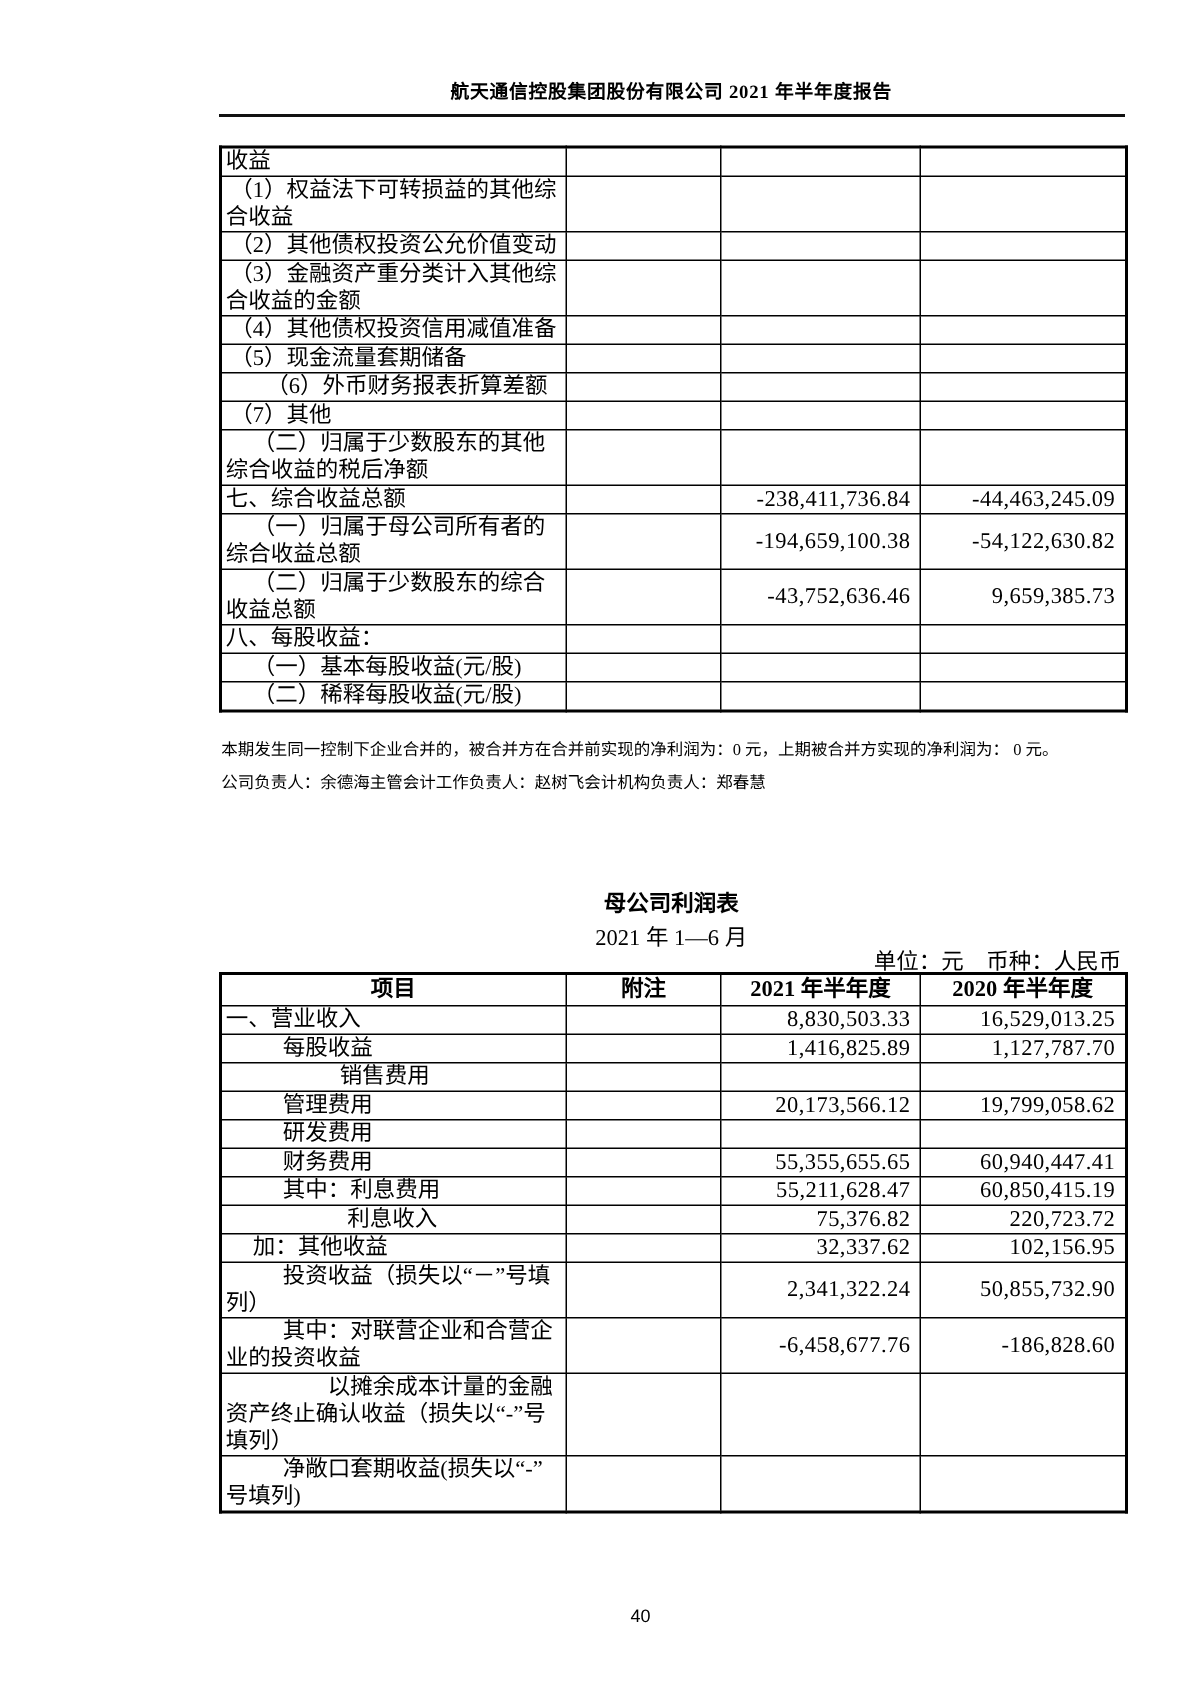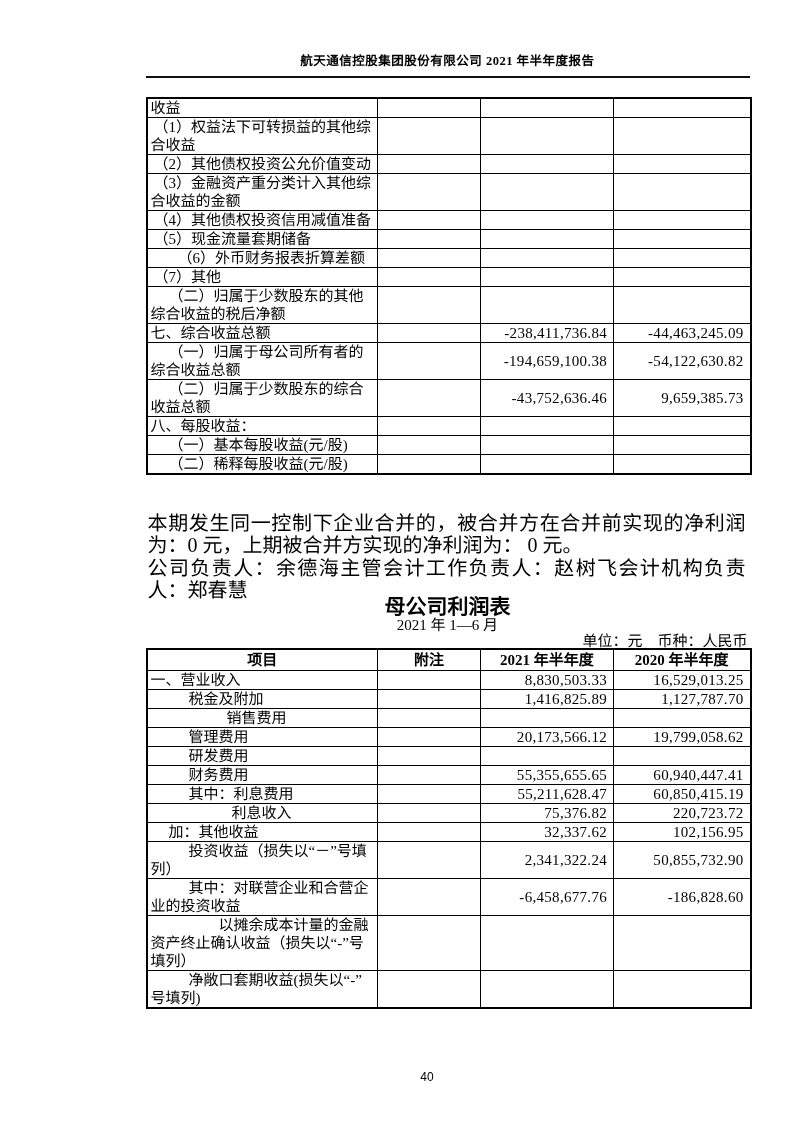--- a/index.html
+++ b/index.html
@@ -22,26 +22,26 @@
   .t1 { top:97px; }
   .t2 { top:648px; }
   .fin-table td, .fin-table th { border:1px solid #000; overflow:hidden; }
   .fin-table td { height:18px; line-height:18px; vertical-align:middle; }
   .td-label { padding:0 3px; text-align:left; }
   .td-note  { padding:0 2px; }
   .td-num   { padding:0 6px; text-align:right; letter-spacing:0.3px; }
   .t2 th { height:20px; line-height:20px; font-weight:bold; padding:0 2px; }
 
   .note-block {
-    position:absolute; top:512px; left:117px; width:598px;
-    font-size:20px; line-height:22.4px; text-align:justify;
+    position:absolute; top:489px; left:117px; width:598px;
+    font-size:11px; line-height:22.4px; text-align:justify;
   }
   .note-block p { margin:0; }
 
-  .stmt-title  { position:absolute; top:590px; left:115px; width:604px; text-align:center; font-weight:bold; font-size:21px; }
+  .stmt-title  { position:absolute; top:590px; left:115px; width:604px; text-align:center; font-weight:bold; font-size:15px; }
   .stmt-period { position:absolute; top:613px; left:115px; width:604px; text-align:center; font-size:15px; }
   .stmt-unit   { position:absolute; top:629px; left:115px; width:602px; text-align:right; font-size:15px; }
 
   .page-number {
     position:absolute; top:1070px; left:0; width:793px; text-align:center;
     font-size:12px; font-family:"Liberation Sans","DejaVu Sans",sans-serif;
   }
 </style>
 </head>
 <body>
@@ -177,21 +177,21 @@
       </tr>
     </thead>
     <tbody>
         <tr>
           <td class="td-label">一、营业收入</td>
           <td class="td-note"></td>
           <td class="td-num">8,830,503.33</td>
           <td class="td-num">16,529,013.25</td>
         </tr>
         <tr>
-          <td class="td-label" style="text-indent: 38px;">税金及附加</td>
+          <td class="td-label" style="text-indent: 38px;">每股收益</td>
           <td class="td-note"></td>
           <td class="td-num">1,416,825.89</td>
           <td class="td-num">1,127,787.70</td>
         </tr>
         <tr>
           <td class="td-label" style="text-indent: 38px; padding-left: 41px;">销售费用</td>
           <td class="td-note"></td>
           <td class="td-num"></td>
           <td class="td-num"></td>
         </tr>

